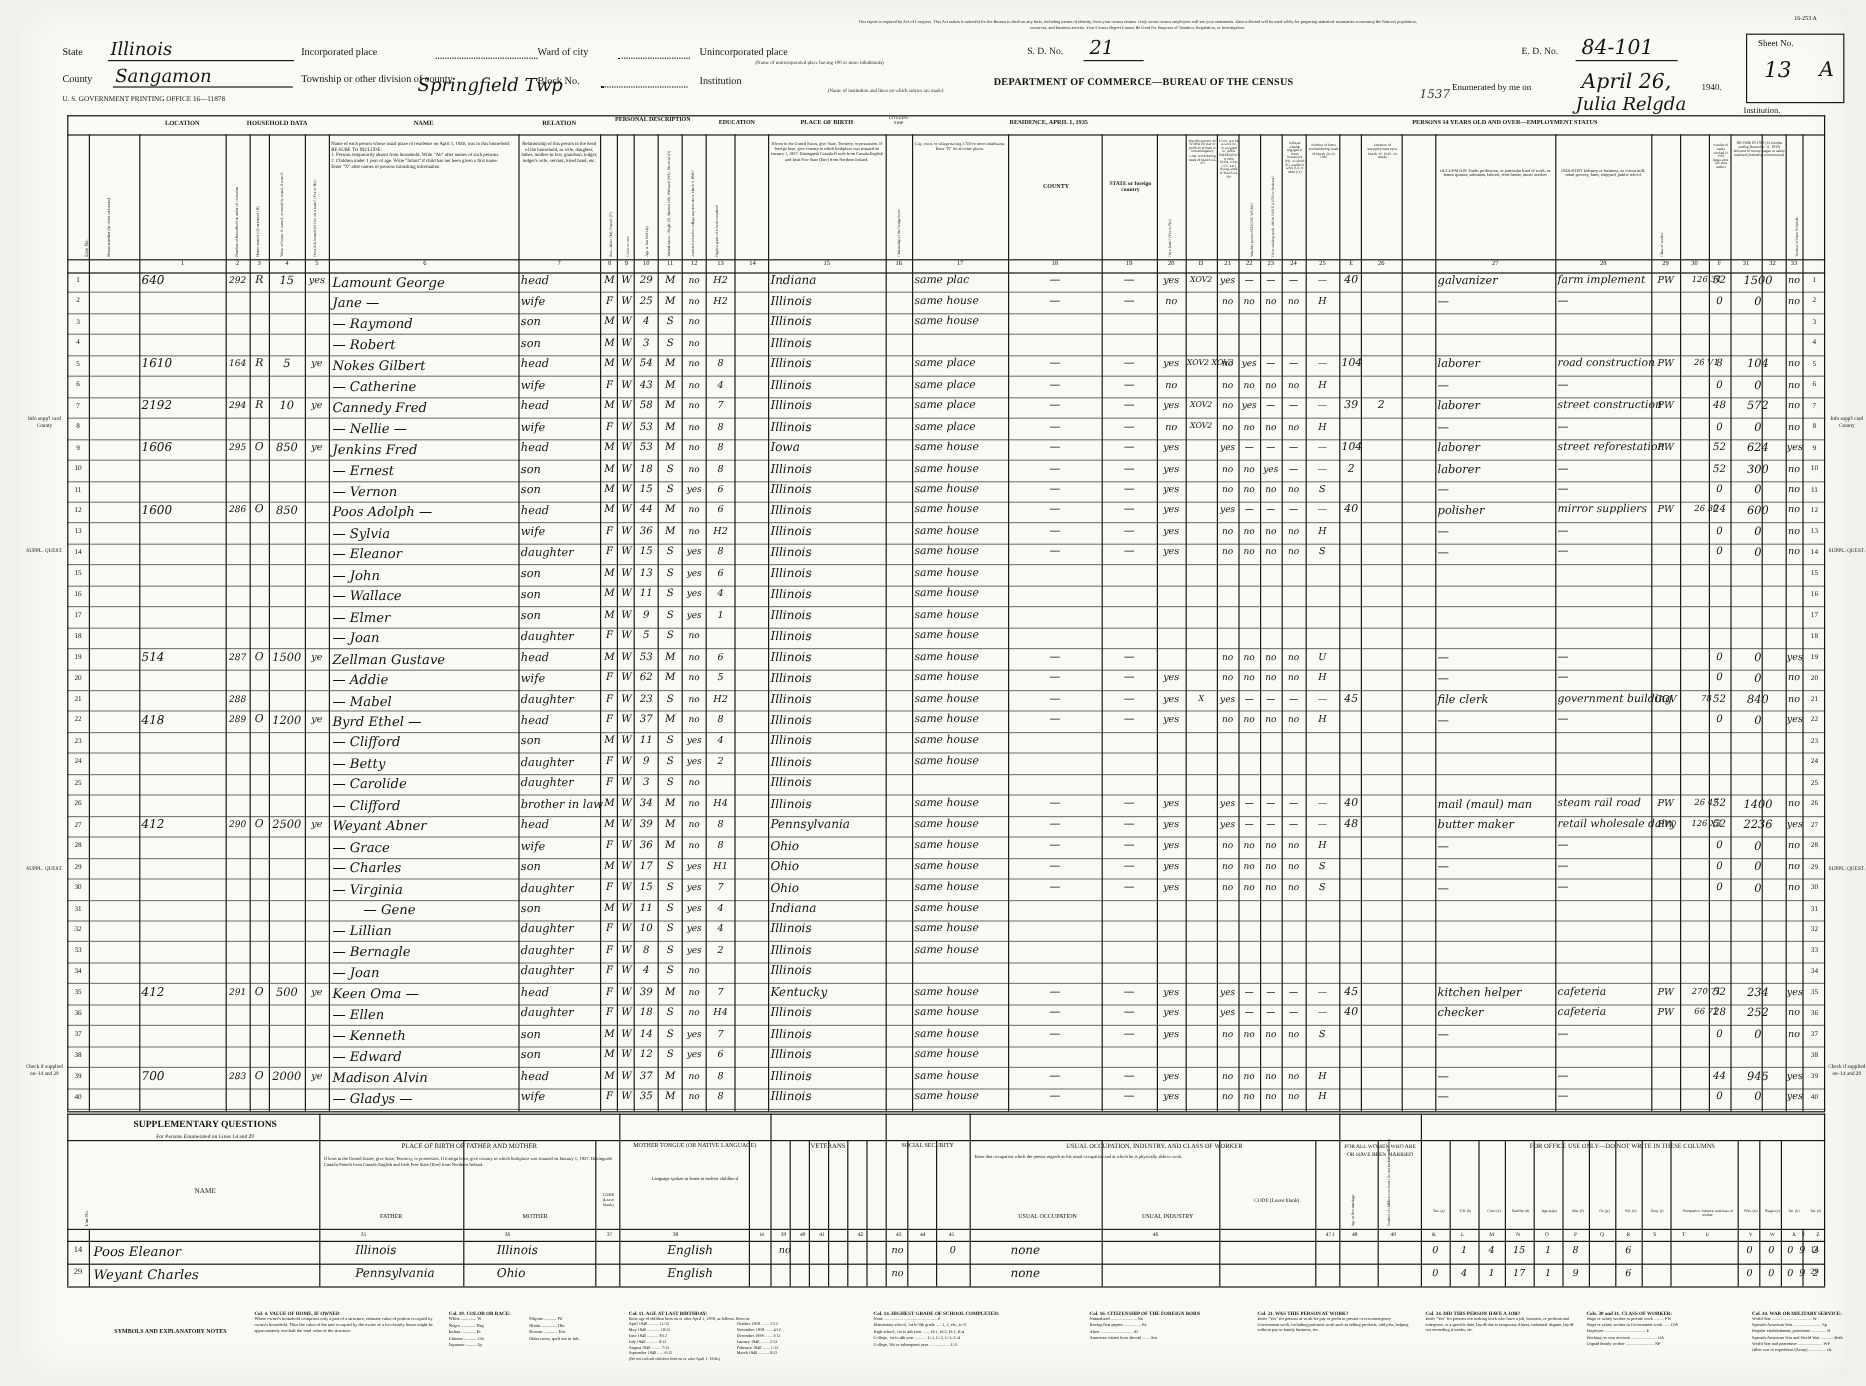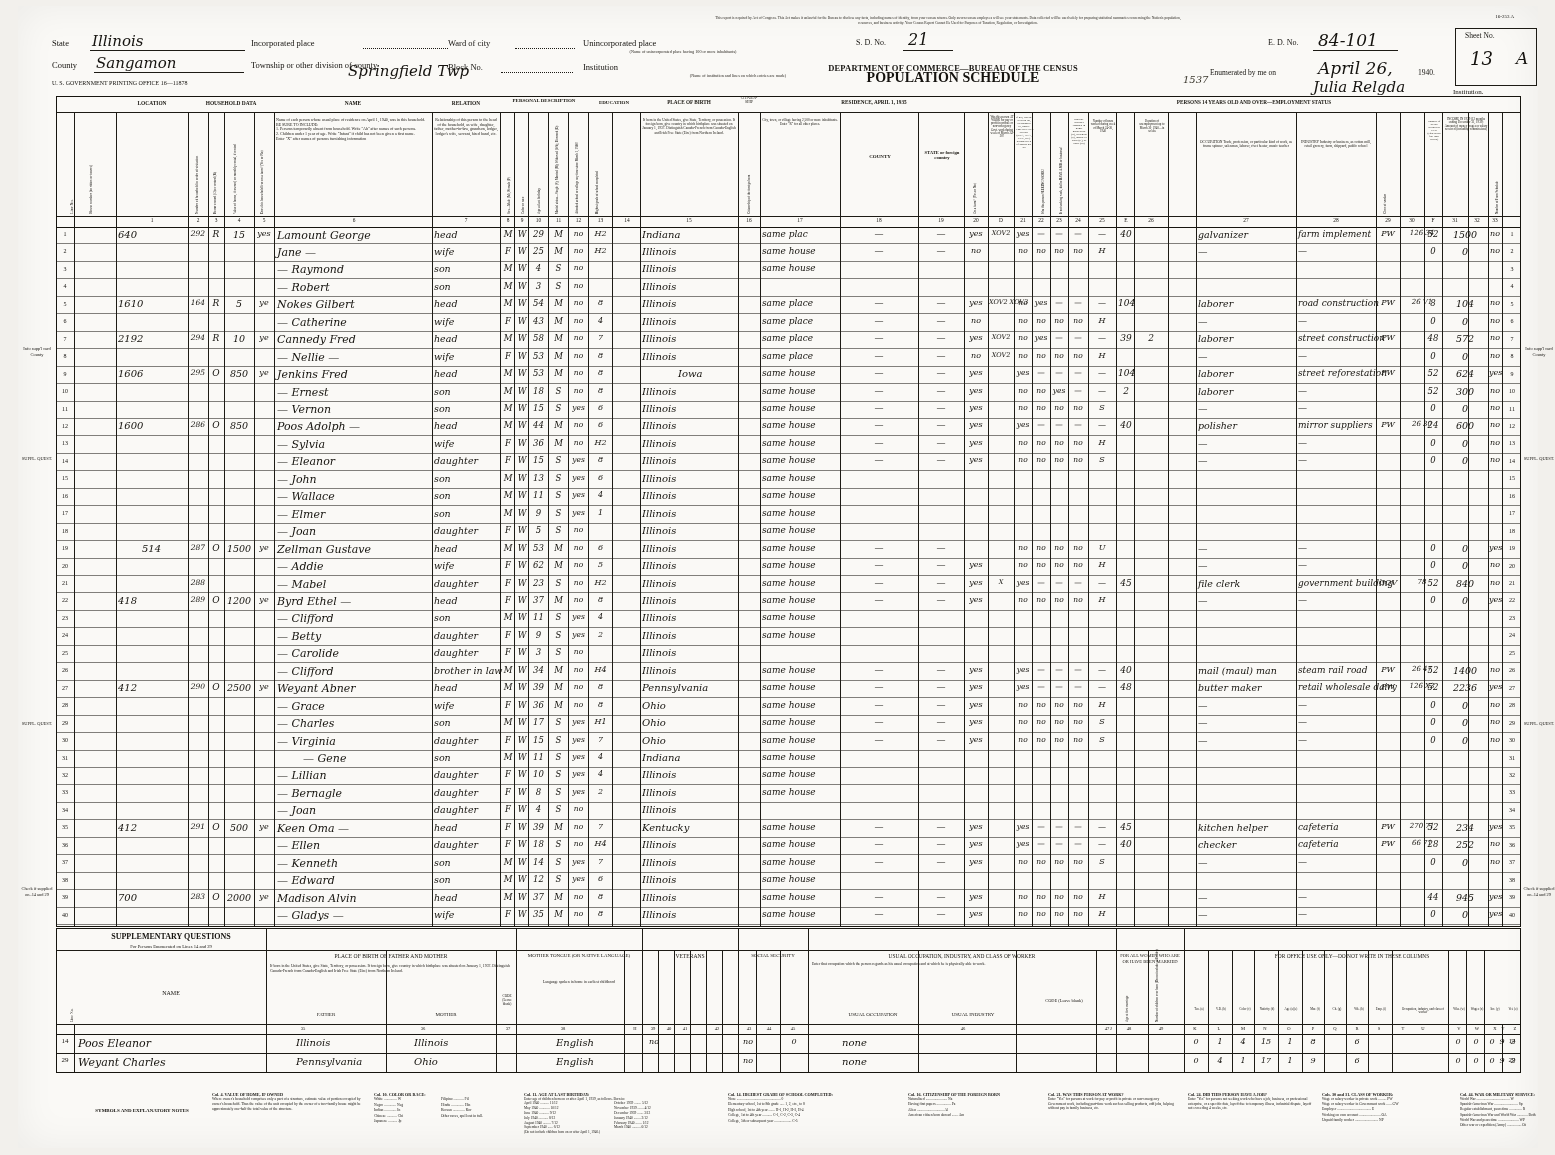--- a/index.html
+++ b/index.html
@@ -86,21 +86,20 @@
 </style>
 </head>
 <body>
 
 <div class="sheet">
  <div class="paper">
 
   <div class="fineprint topnote">This report is required by Act of Congress. This Act makes it unlawful for the Bureau to disclose any facts, including names of identity, from your census returns. Only sworn census employees will see your statements. Data collected will be used solely for preparing statistical summaries concerning the Nation's population, resources, and business activity. Your Census Report Cannot Be Used for Purposes of Taxation, Regulation, or Investigation.</div>
   <div class="formno">16-253 A</div>
   <div class="dept">DEPARTMENT OF COMMERCE—BUREAU OF THE CENSUS</div>
-  <div class="popsched">POPULATION SCHEDULE</div>
 
   <div class="lbl" style="left:34px; top:32px;">State</div>
   <div class="hw" style="left:74px; top:26px; font-size:15px;">Illinois</div>
   <div style="position:absolute;left:72px;top:44px;width:155px;border-bottom:1px solid #1d1b15;"></div>
 
   <div class="lbl" style="left:34px; top:54px;">County</div>
   <div class="hw" style="left:78px; top:48px; font-size:15px;">Sangamon</div>
   <div style="position:absolute;left:76px;top:66px;width:150px;border-bottom:1px solid #1d1b15;"></div>
 
   <div class="lblsm" style="left:34px; top:74px;">U. S. GOVERNMENT PRINTING OFFICE     16—11878</div>
@@ -463,21 +462,21 @@
           <div class="rowtxt hand" style="left: 170px; top: 272.1px; width: 26px; text-align: center; font-size: 9.5px;">850</div>
           <div class="rowtxt hand" style="left: 199px; top: 272.1px; width: 18px; text-align: center; font-size: 8px;">ye</div>
           <div class="rowtxt hand" style="left: 221px; top: 272.1px; width: 154px; text-align: left; font-size: 11px;">Jenkins Fred</div>
           <div class="rowtxt hand" style="left: 378px; top: 272.1px; width: 64px; text-align: left; font-size: 9.5px;">head</div>
           <div class="rowtxt hand" style="left: 446px; top: 272.1px; width: 12px; text-align: center; font-size: 8.5px;">M</div>
           <div class="rowtxt hand" style="left: 460px; top: 272.1px; width: 12px; text-align: center; font-size: 8.5px;">W</div>
           <div class="rowtxt hand" style="left: 474px; top: 272.1px; width: 17px; text-align: center; font-size: 8.5px;">53</div>
           <div class="rowtxt hand" style="left: 494px; top: 272.1px; width: 17px; text-align: center; font-size: 8.5px;">M</div>
           <div class="rowtxt hand" style="left: 514px; top: 272.1px; width: 17px; text-align: center; font-size: 7.5px;">no</div>
           <div class="rowtxt hand" style="left: 534px; top: 272.1px; width: 21px; text-align: center; font-size: 8px;">8</div>
-          <div class="rowtxt hand" style="left: 586px; top: 272.1px; width: 94px; text-align: left; font-size: 10px; margin-left: 36px;">Iowa</div>
+          <div class="rowtxt hand" style="left: 586px; top: 272.1px; width: 94px; text-align: left; font-size: 10px;">Iowa</div>
           <div class="rowtxt hand" style="left: 706px; top: 272.1px; width: 76px; text-align: left; font-size: 9px;">same house</div>
           <div class="rowtxt hand" style="left: 786px; top: 272.1px; width: 74px; text-align: center; font-size: 9px;">—</div>
           <div class="rowtxt hand" style="left: 864px; top: 272.1px; width: 42px; text-align: center; font-size: 9px;">—</div>
           <div class="rowtxt hand" style="left: 910px; top: 272.1px; width: 20px; text-align: center; font-size: 8px;">yes</div>
           <div class="rowtxt hand" style="left: 959px; top: 272.1px; width: 16px; text-align: center; font-size: 7.5px;">yes</div>
           <div class="rowtxt hand" style="left: 977px; top: 272.1px; width: 16px; text-align: center; font-size: 7.5px;">—</div>
           <div class="rowtxt hand" style="left: 995px; top: 272.1px; width: 16px; text-align: center; font-size: 7.5px;">—</div>
           <div class="rowtxt hand" style="left: 1013px; top: 272.1px; width: 18px; text-align: center; font-size: 7.5px;">—</div>
           <div class="rowtxt hand" style="left: 1034px; top: 272.1px; width: 24px; text-align: center; font-size: 8px;">—</div>
           <div class="rowtxt hand" style="left: 1062px; top: 272.1px; width: 16px; text-align: center; font-size: 9px;">104</div>
@@ -672,21 +671,21 @@
           <div class="rowtxt hand" style="left: 446px; top: 429.15px; width: 12px; text-align: center; font-size: 8.5px;">F</div>
           <div class="rowtxt hand" style="left: 460px; top: 429.15px; width: 12px; text-align: center; font-size: 8.5px;">W</div>
           <div class="rowtxt hand" style="left: 474px; top: 429.15px; width: 17px; text-align: center; font-size: 8.5px;">5</div>
           <div class="rowtxt hand" style="left: 494px; top: 429.15px; width: 17px; text-align: center; font-size: 8.5px;">S</div>
           <div class="rowtxt hand" style="left: 514px; top: 429.15px; width: 17px; text-align: center; font-size: 7.5px;">no</div>
           <div class="rowtxt hand" style="left: 586px; top: 429.15px; width: 94px; text-align: left; font-size: 10px;">Illinois</div>
           <div class="rowtxt hand" style="left: 706px; top: 429.15px; width: 76px; text-align: left; font-size: 9px;">same house</div>
           <div class="gline hl" style="left: 0px; top: 461.55px; width: 1465px; opacity: 0.55;"></div>
           <div class="rownum" style="left: 2px; top: 449.1px; width: 14px;">19</div>
           <div class="rownum" style="left: 1449px; top: 449.1px; width: 14px;">19</div>
-          <div class="rowtxt hand" style="left: 62px; top: 446.6px; width: 68px; text-align: left; font-size: 10px; padding-left: 24px;">514</div>
+          <div class="rowtxt hand" style="left: 62px; top: 446.6px; width: 68px; text-align: left; font-size: 10px;">514</div>
           <div class="rowtxt hand" style="left: 133px; top: 446.6px; width: 18px; text-align: center; font-size: 7.5px;">287</div>
           <div class="rowtxt hand" style="left: 153px; top: 446.6px; width: 14px; text-align: center; font-size: 9px;">O</div>
           <div class="rowtxt hand" style="left: 170px; top: 446.6px; width: 26px; text-align: center; font-size: 9.5px;">1500</div>
           <div class="rowtxt hand" style="left: 199px; top: 446.6px; width: 18px; text-align: center; font-size: 8px;">ye</div>
           <div class="rowtxt hand" style="left: 221px; top: 446.6px; width: 154px; text-align: left; font-size: 11px;">Zellman Gustave</div>
           <div class="rowtxt hand" style="left: 378px; top: 446.6px; width: 64px; text-align: left; font-size: 9.5px;">head</div>
           <div class="rowtxt hand" style="left: 446px; top: 446.6px; width: 12px; text-align: center; font-size: 8.5px;">M</div>
           <div class="rowtxt hand" style="left: 460px; top: 446.6px; width: 12px; text-align: center; font-size: 8.5px;">W</div>
           <div class="rowtxt hand" style="left: 474px; top: 446.6px; width: 17px; text-align: center; font-size: 8.5px;">53</div>
           <div class="rowtxt hand" style="left: 494px; top: 446.6px; width: 17px; text-align: center; font-size: 8.5px;">M</div>

